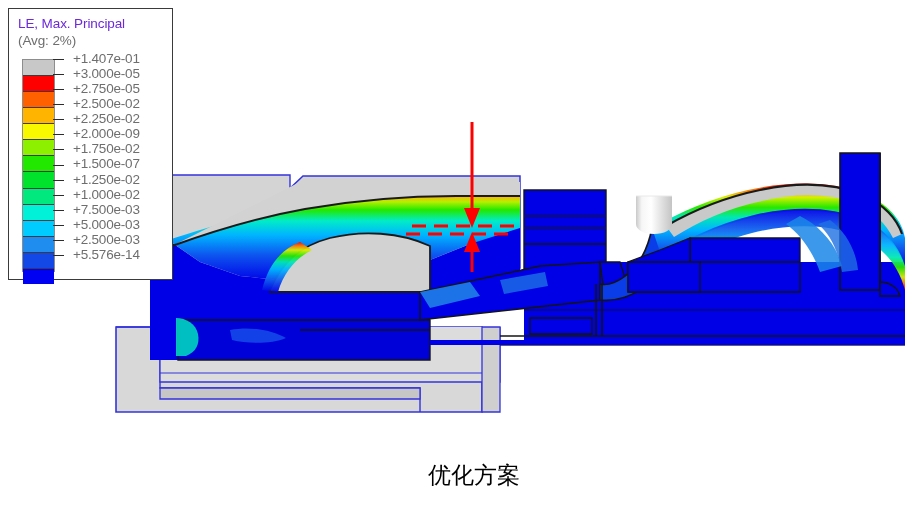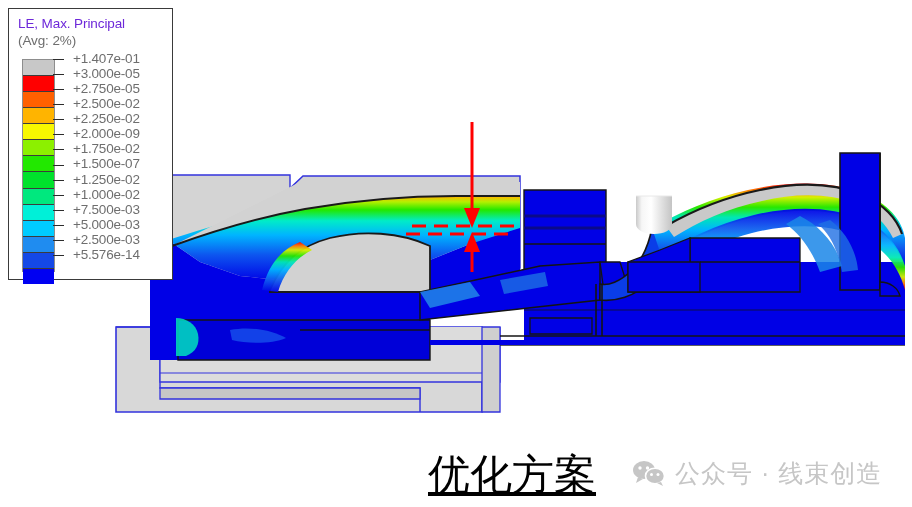--- a/index.html
+++ b/index.html
@@ -114,25 +114,24 @@
     color: #000000;
     white-space: nowrap;
     font-family: "Liberation Sans", "DejaVu Sans", sans-serif;
   }
 
   
   #caption {
     position: absolute;
     left: 428px;
     top: 456px;
-    font-size: 42px;
+    font-size: 23px;
     line-height: 38px;
     color: #000000;
     white-space: nowrap;
-    text-decoration: underline;
   }
 
   
   #watermark {
     position: absolute;
     left: 632px;
     top: 458px;
     display: flex;
     align-items: center;
     gap: 9px;
@@ -410,27 +409,14 @@
         <div class="legend-value">+7.500e-03</div>
         <div class="legend-value">+5.000e-03</div>
         <div class="legend-value">+2.500e-03</div>
         <div class="legend-value">+5.576e-14</div>
       </div>
   </div>
 
 
   <div id="caption">优化方案</div>
 
-  <div id="watermark">
-    <svg width="34" height="26" viewBox="0 0 34 26">
-      <ellipse cx="12" cy="10" rx="11" ry="9" fill="#c6c6c6"></ellipse>
-      <polygon points="6,17 4,23 11,19" fill="#c6c6c6"></polygon>
-      <circle cx="8" cy="8" r="1.7" fill="#ffffff"></circle>
-      <circle cx="15.5" cy="8" r="1.7" fill="#ffffff"></circle>
-      <ellipse cx="23" cy="16" rx="9.5" ry="7.8" fill="#c6c6c6" stroke="#ffffff" stroke-width="1.6"></ellipse>
-      <polygon points="29,22 31,26 25,23" fill="#c6c6c6"></polygon>
-      <circle cx="19.5" cy="14.5" r="1.5" fill="#ffffff"></circle>
-      <circle cx="26" cy="14.5" r="1.5" fill="#ffffff"></circle>
-    </svg>
-    <div id="watermark-text">公众号 · 线束创造</div>
-  </div>
 
 </div>
 
 </body></html>

